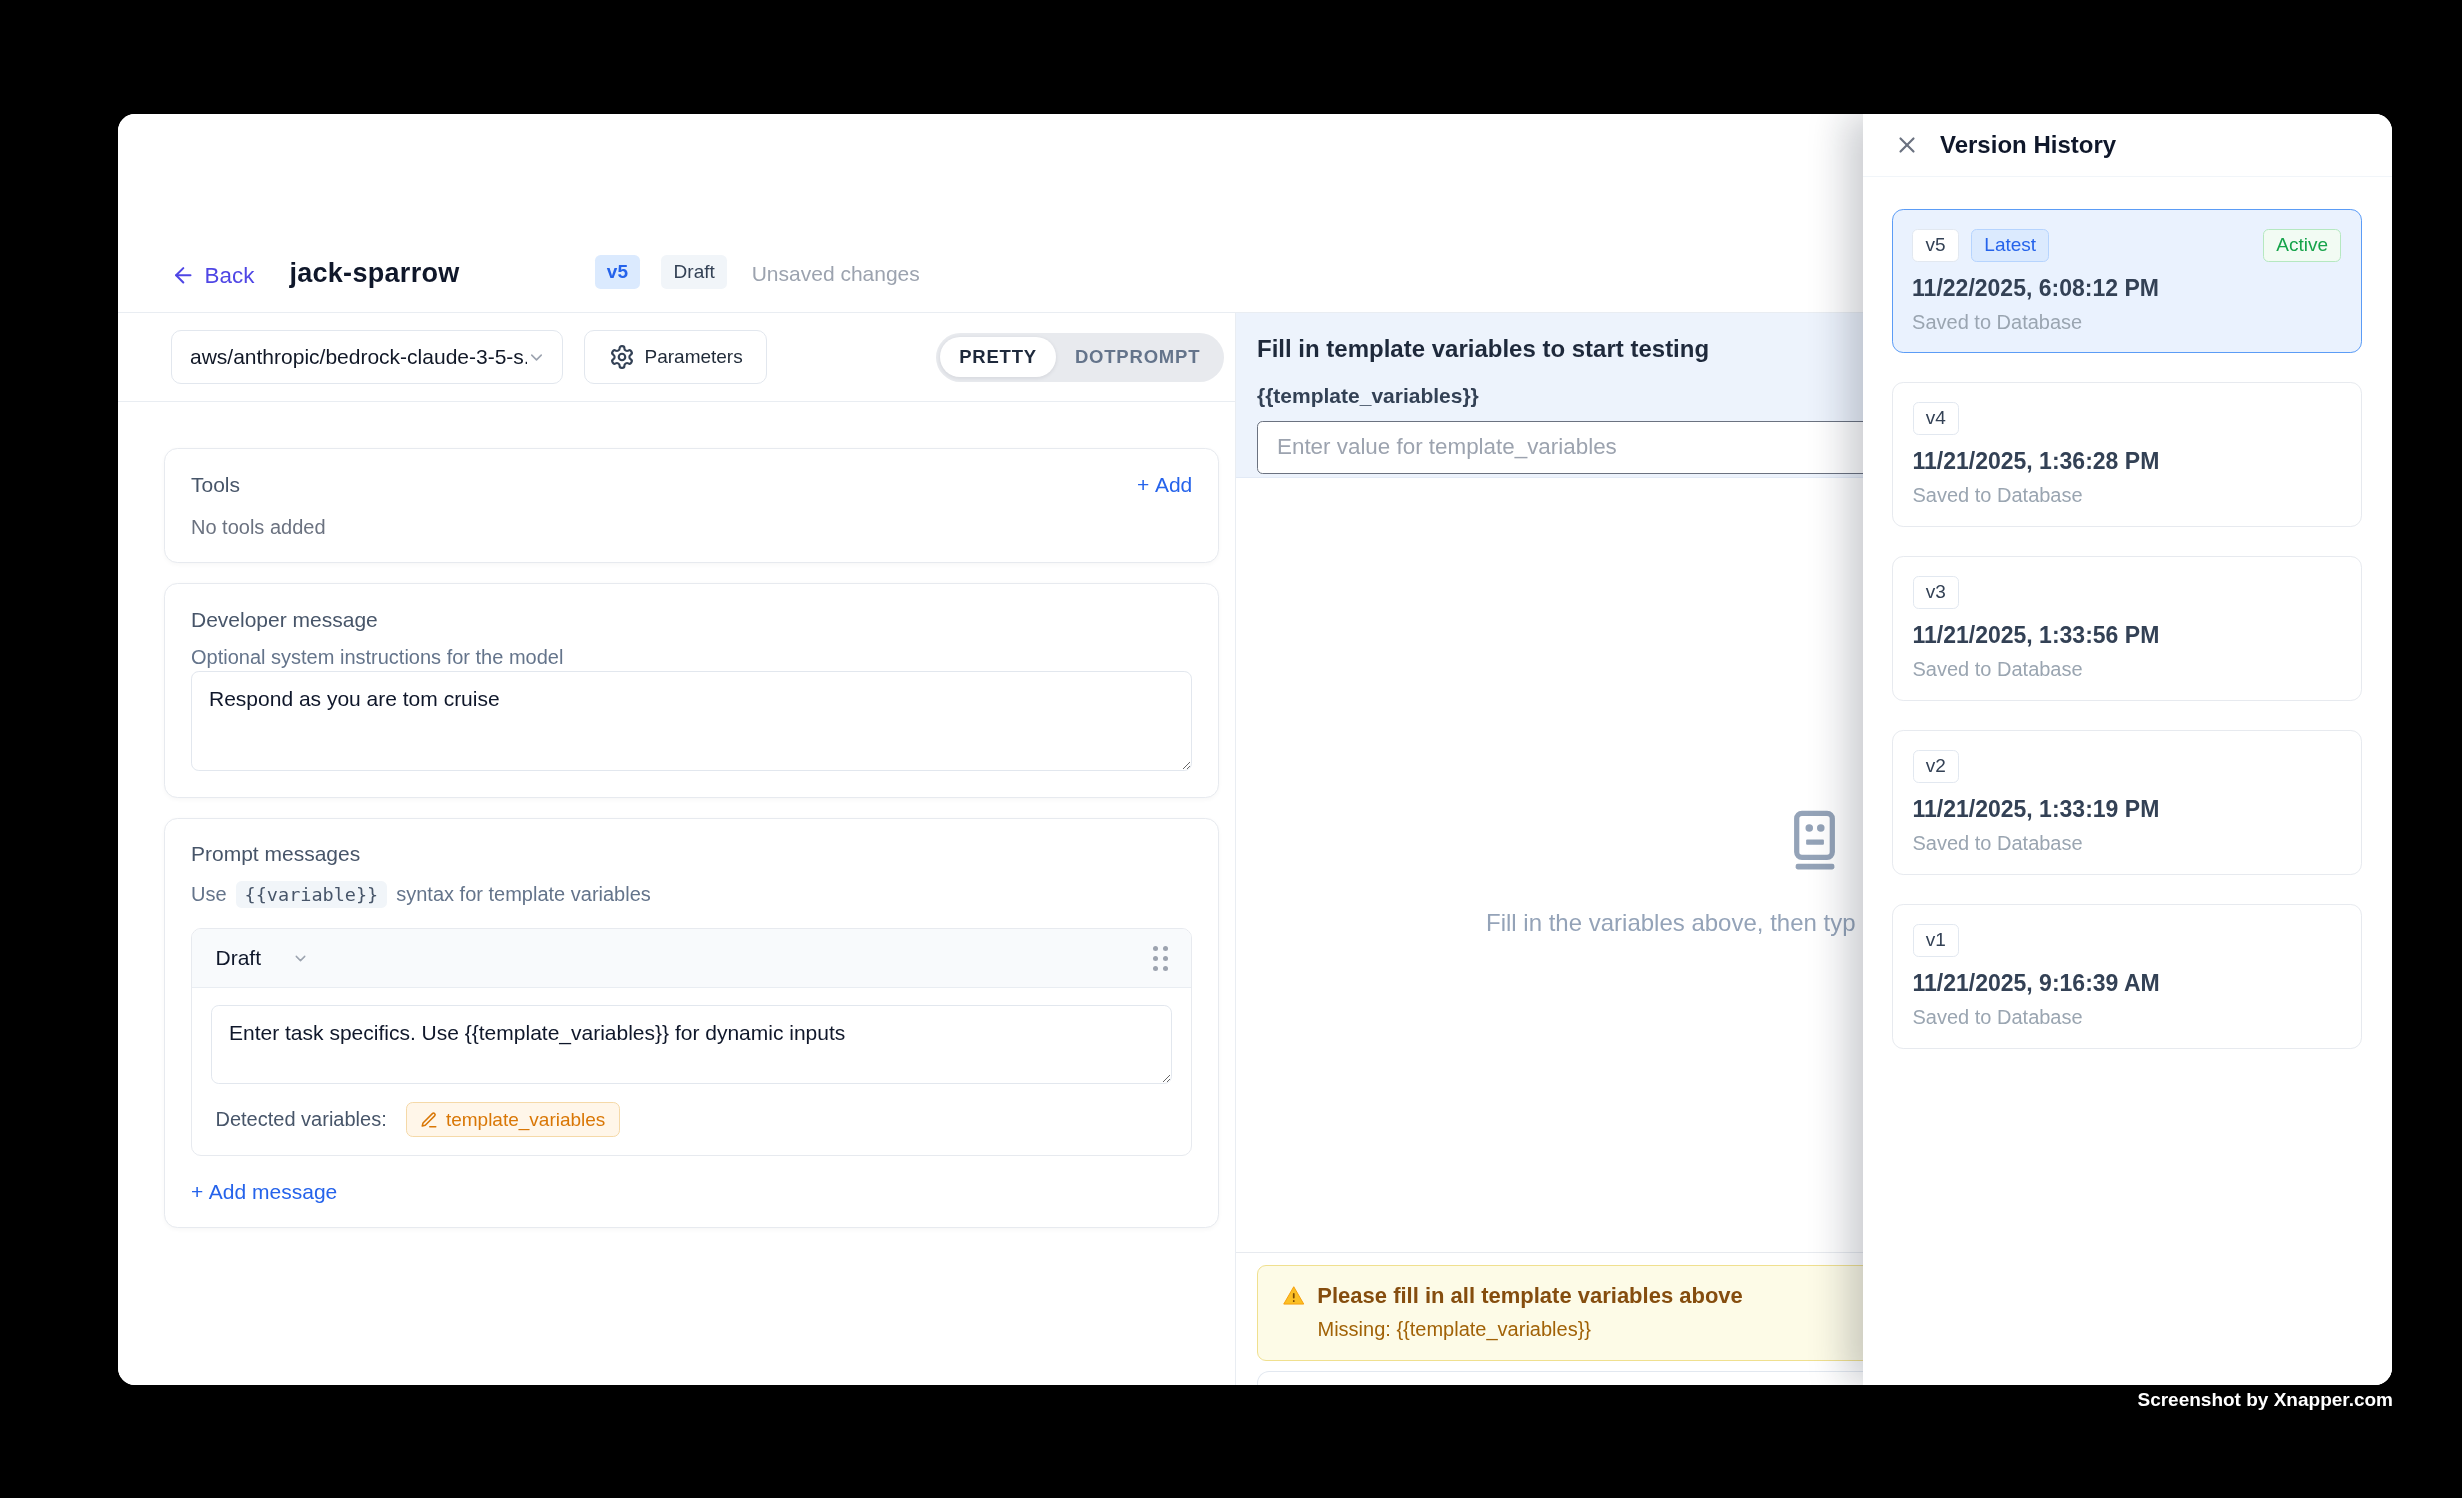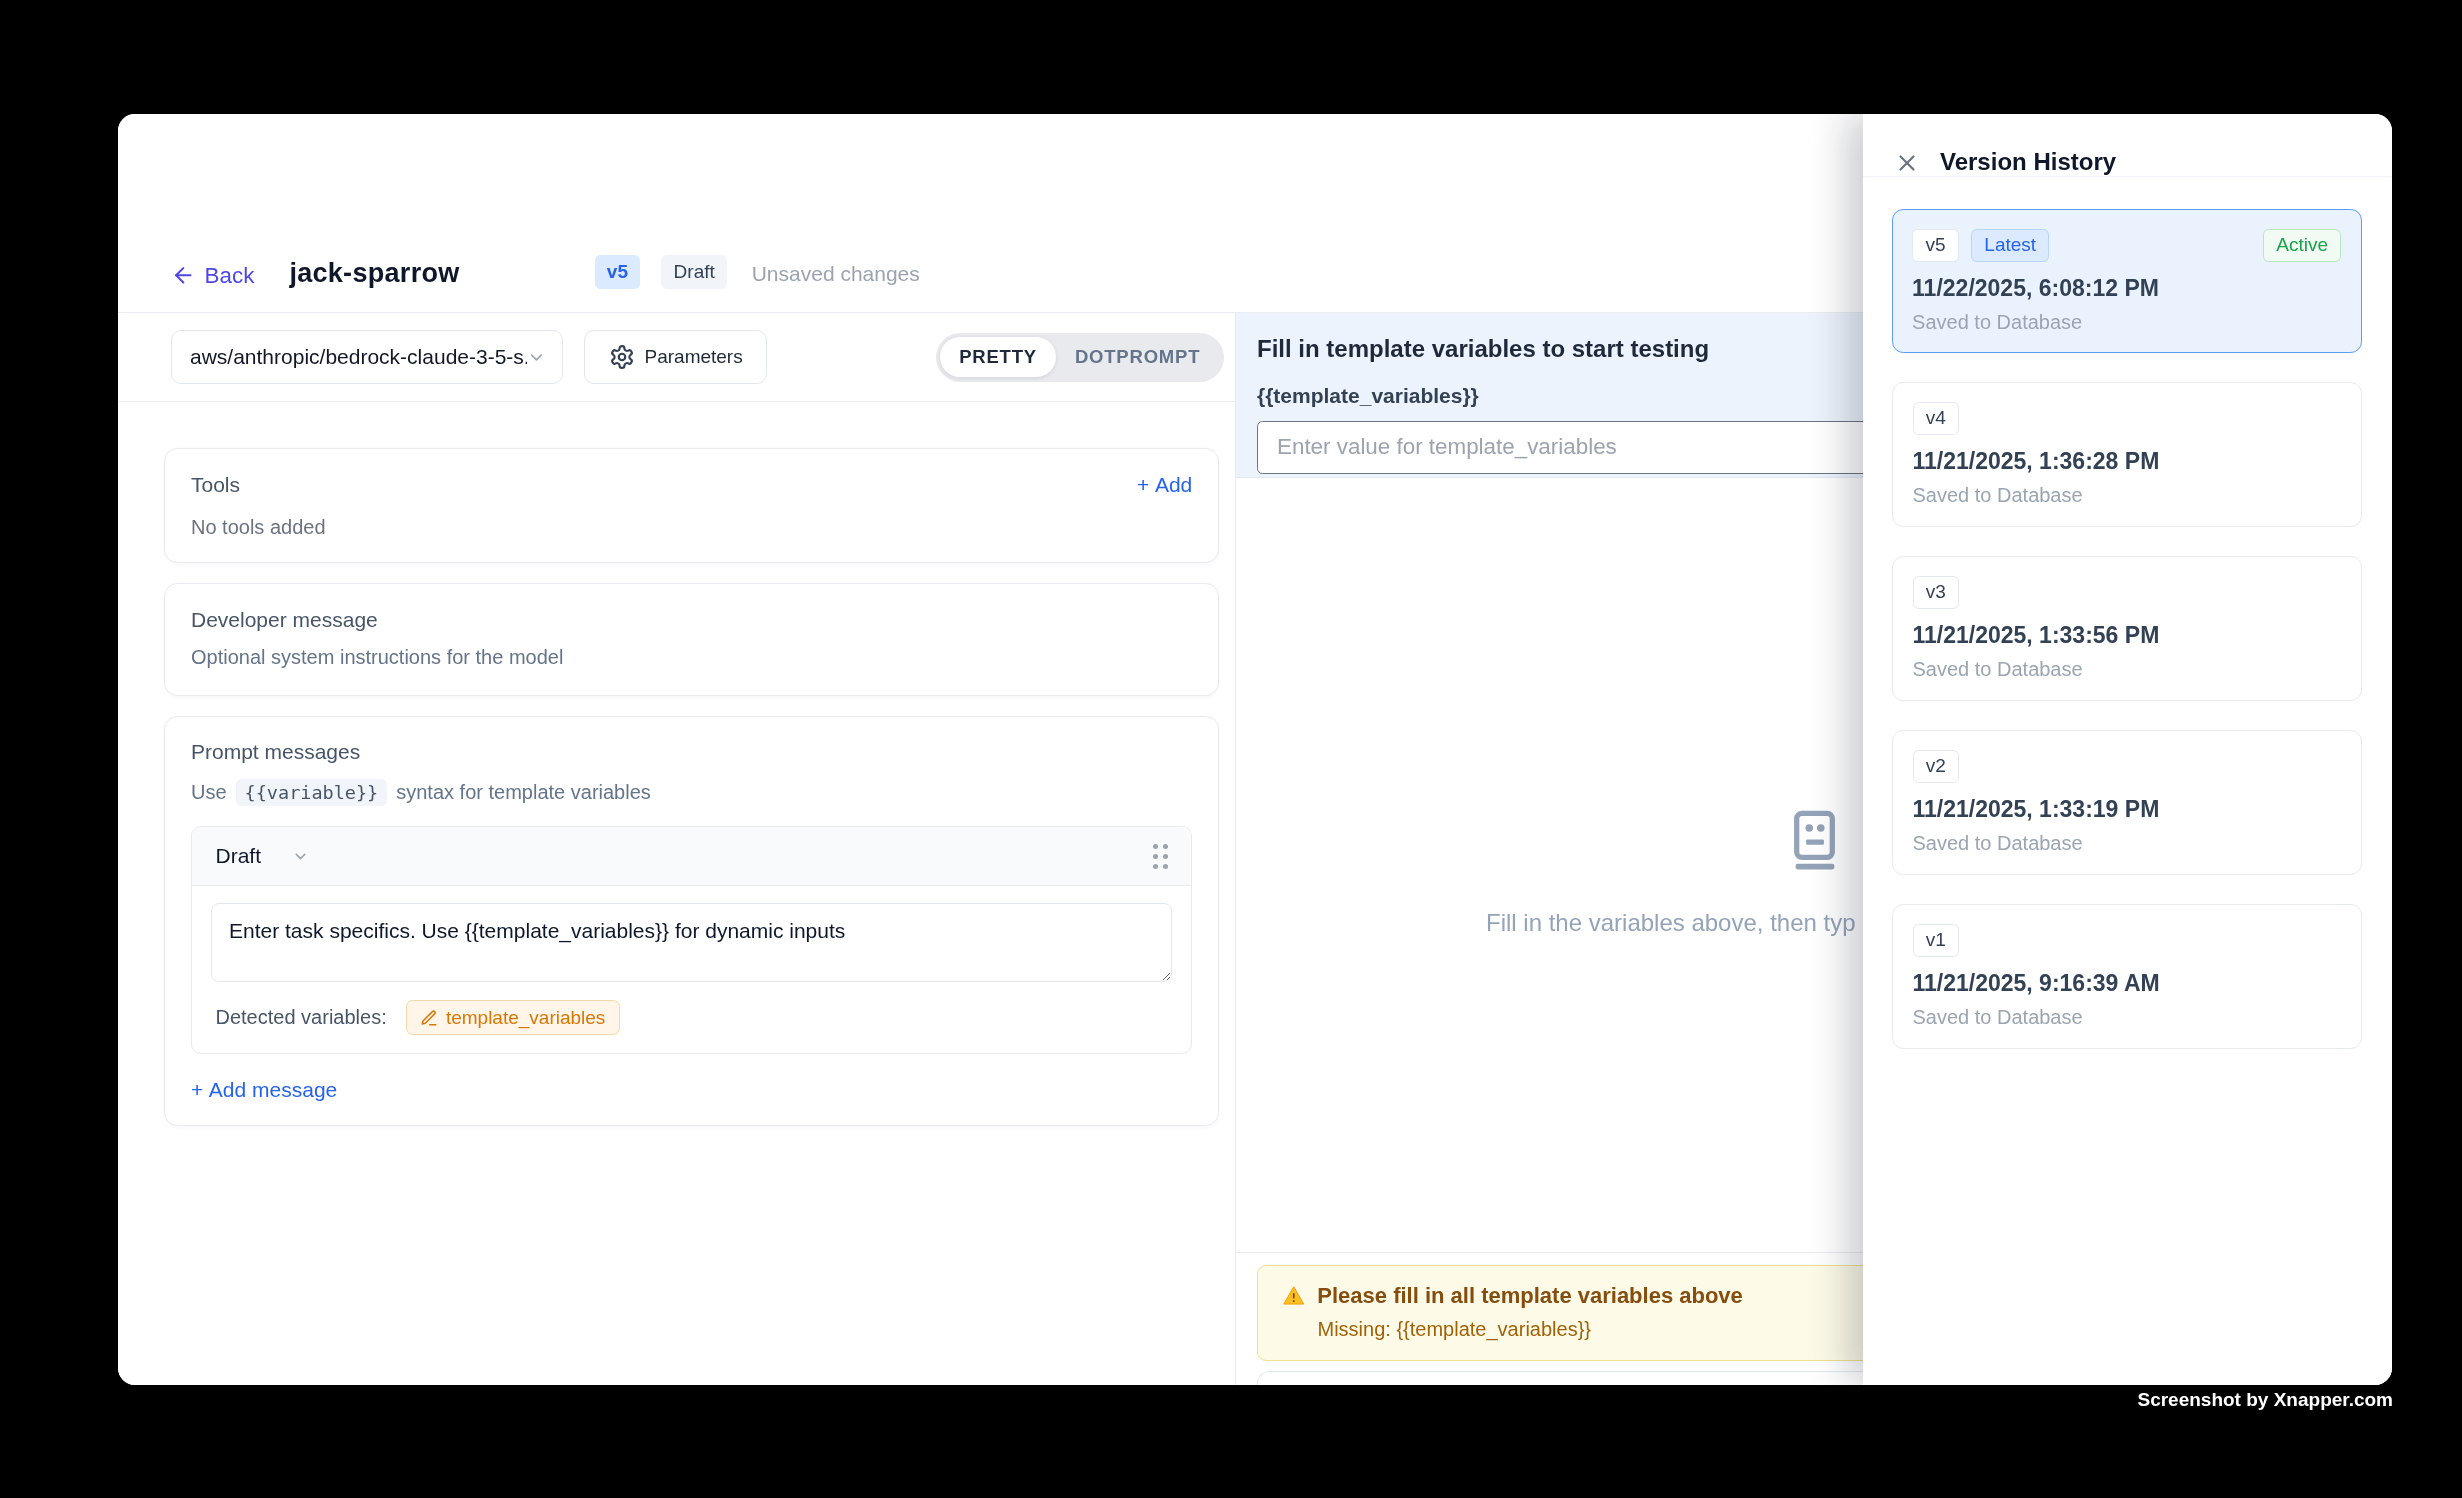--- a/index.html
+++ b/index.html
@@ -74,21 +74,21 @@
   .test-bottom { position:absolute; left:0; right:0; top:939px; border-top:0.6px solid #e7eaef; }
   .warning { margin:11.8px 22.4px 0 21px; background:#fdfbe7; border:0.6px solid #f0e08f; border-radius:9px; padding:17px 23.5px 19px; }
   .warn-row { display:flex; align-items:center; gap:12.3px; }
   .warn-row svg { width:23.5px; height:23.5px; flex:none; }
   .warn-title { font-size:22px; font-weight:700; color:#854d0e; }
   .warn-detail { margin:9px 0 0 36px; font-size:20px; color:#a16207; }
   .chat-stub { margin:10px 22.4px 0 21px; height:78px; border:0.6px solid #e2e8f0; border-radius:12.3px 12.3px 0 0; border-bottom:none; background:#fff; }
 
   
   .vh-panel { position:absolute; left:1745px; top:0; right:0; bottom:0; background:#fff; border-radius:0 17px 17px 0; box-shadow:-15.7px 0 39px rgba(15,23,42,.22); }
-  .vh-head { height:63px; display:flex; align-items:flex-end; gap:20px; padding:0 28px 0 31px; border-bottom:0.6px solid #f1f5f9; }
+  .vh-head { height:63px; display:flex; align-items:center; gap:20px; padding:0 28px 0 31px; border-bottom:0.6px solid #f1f5f9; }
   .vh-close { background:none; border:none; cursor:pointer; width:26px; height:26px; color:#6b7280; padding:0; }
   .vh-close svg { width:26px; height:26px; }
   .vh-title { font-size:24px; font-weight:700; color:#0f172a; }
   .vh-list { padding:32px 30px 0 28.5px; display:flex; flex-direction:column; gap:28.5px; }
   .vh-entry { border:0.6px solid #e7eaef; border-radius:11.2px; padding:19px 20px; background:#fff; cursor:pointer; }
   .vh-entry.is-active { background:#eaf2fe; border:1.1px solid #5b9cf6; padding:18.5px 19.6px; }
   .vh-badges { display:flex; align-items:center; gap:12.3px; margin-bottom:13.4px; }
   .vb { font-size:19px; padding:4.5px 12.3px; border-radius:5.6px; border:0.6px solid transparent; font-weight:500; }
   .vb-ver { background:#fff; border-color:#e2e8f0; color:#334155; }
   .vb-latest { background:#dbeafe; border-color:#b6d4fe; color:#2563eb; }
@@ -148,20 +148,21 @@
                 <span>+</span>
                 <span>Add</span>
               </button>
           </div>
           <div class="muted">No tools added</div>
         </section>
 
         <section class="panel">
           <div class="sec-label dev-label">Developer message</div>
           <div class="sub-label dev-sub">Optional system instructions for the model</div>
+          <textarea class="dev-textarea" style="">Respond as you are tom cruise</textarea>
         </section>
 
         <section class="panel">
           <div class="sec-label">Prompt messages</div>
           <div class="hint-line">
             <span>Use</span>
             <span class="code-chip">{{variable}}</span>
             <span>syntax for template variables</span>
           </div>
           <div class="msg-block">

